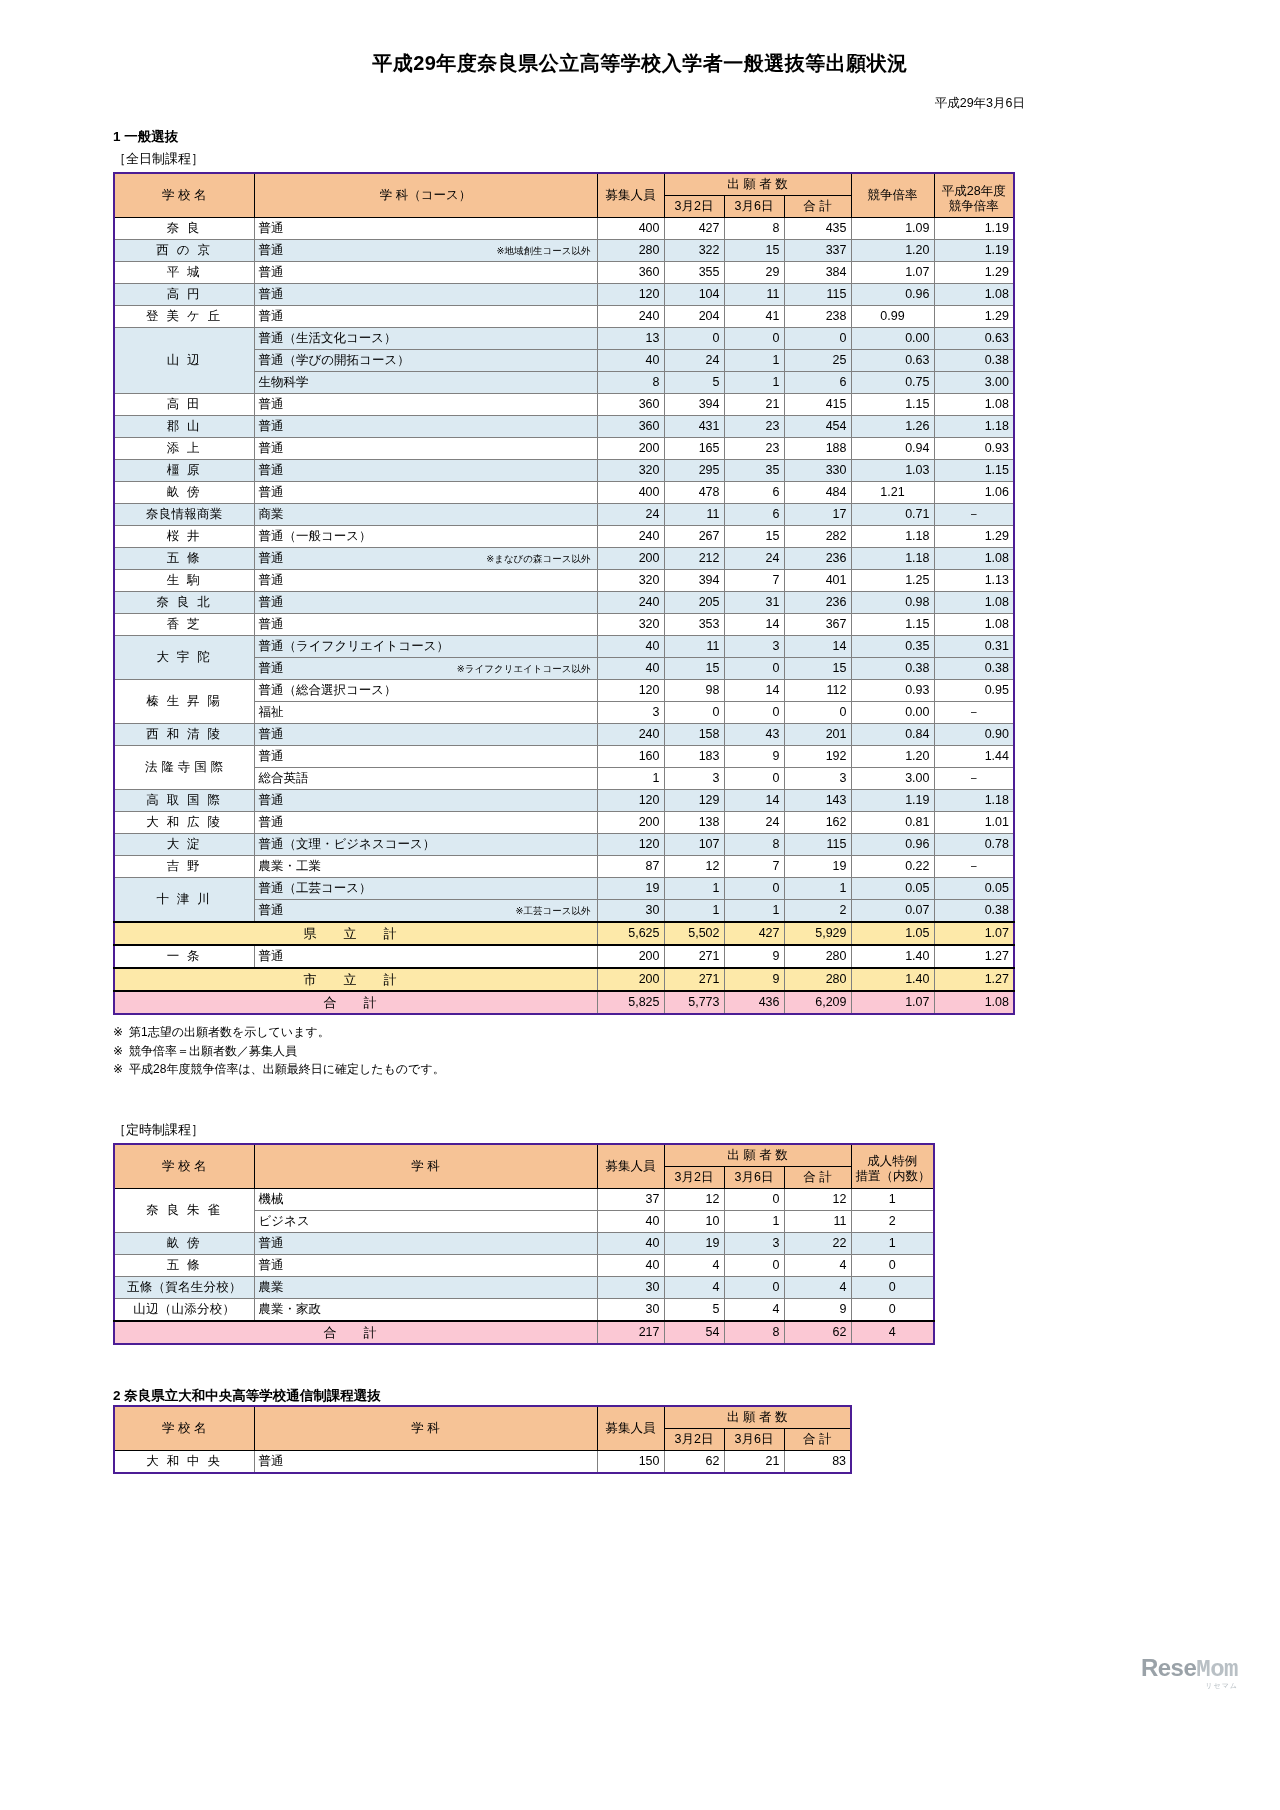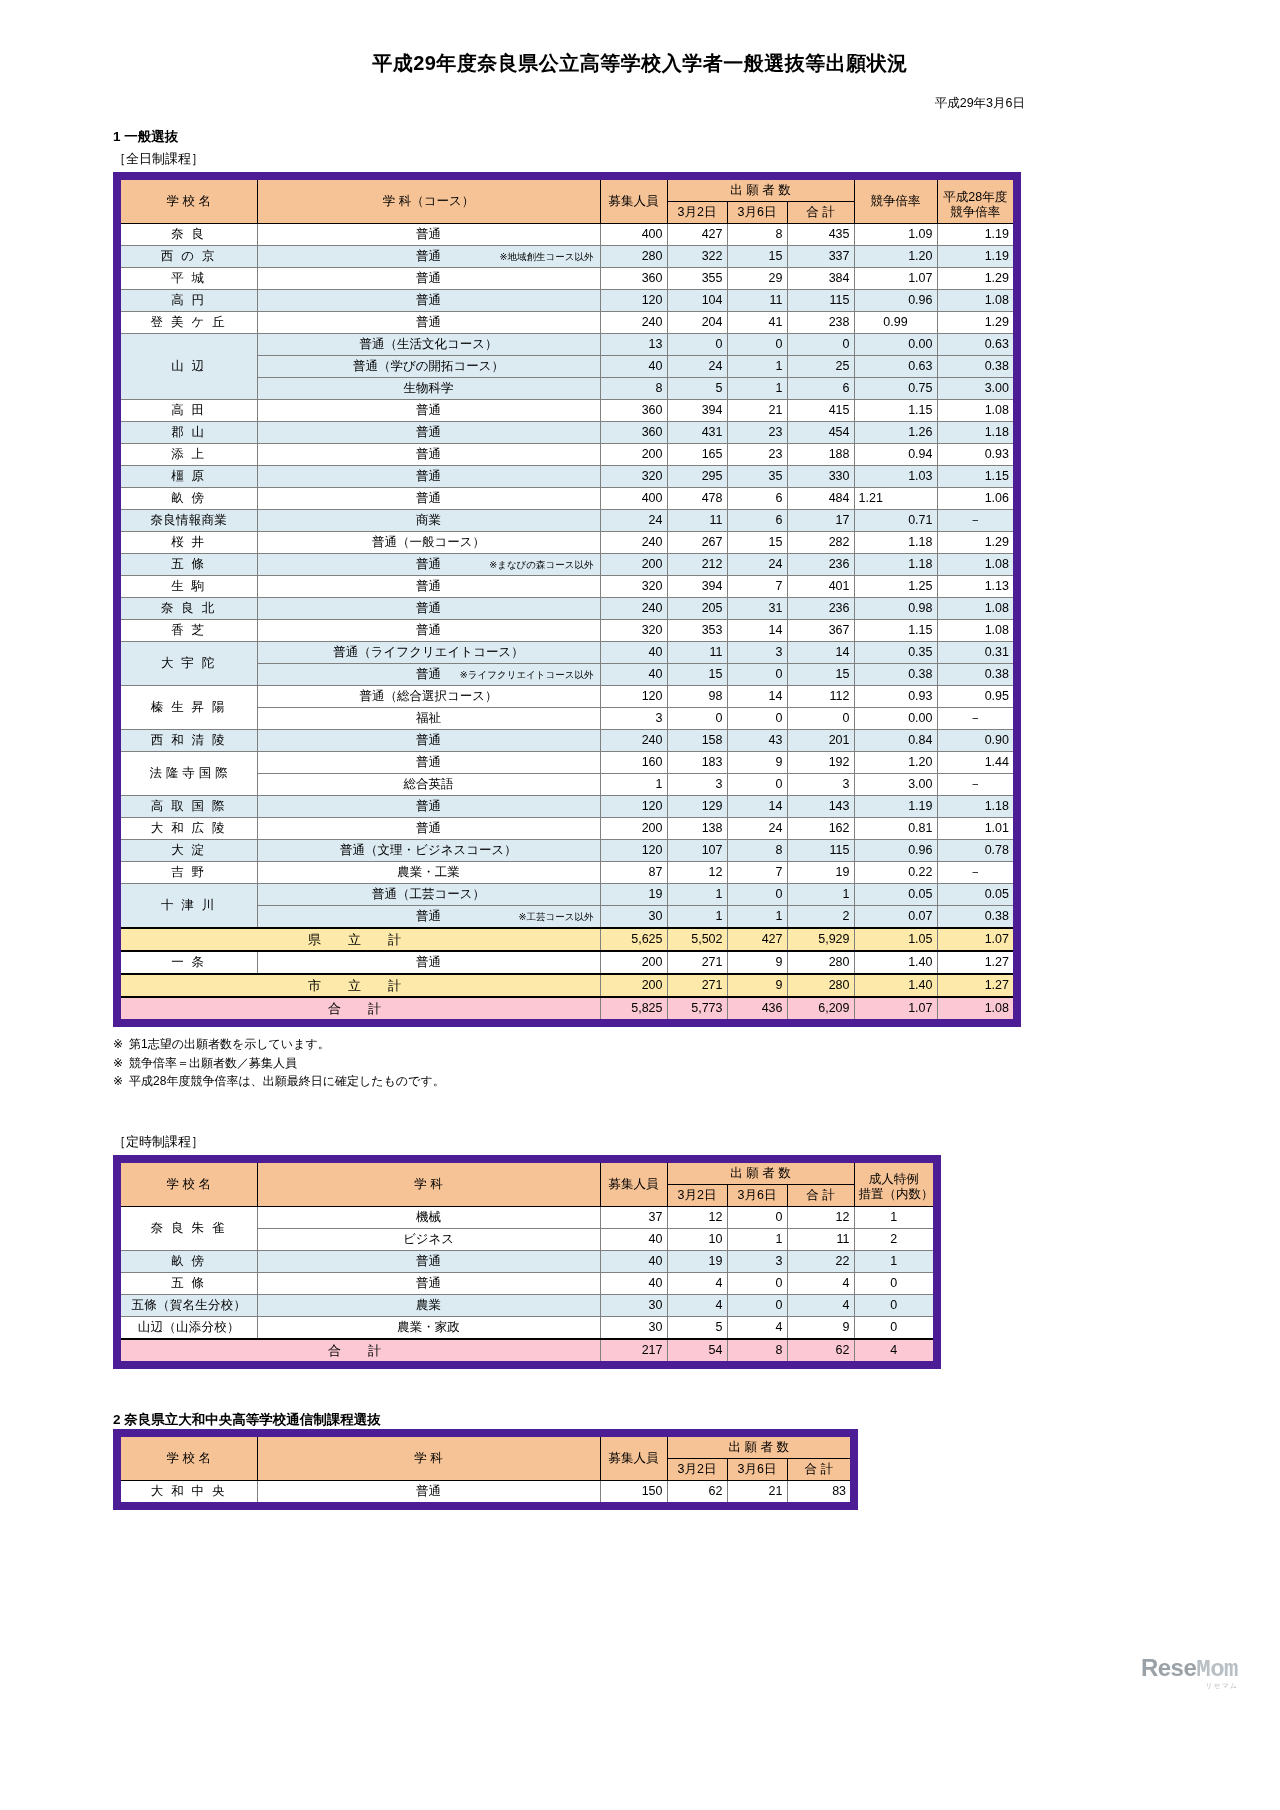--- a/index.html
+++ b/index.html
@@ -48,37 +48,37 @@
   table.grid td,table.grid th{
     border:1px solid #808080;
     padding:0 4px;
     height:21px;
     line-height:21px;
     font-weight:normal;
     box-sizing:border-box;
     overflow:hidden;
     white-space:nowrap;
   }
-  table.grid{border:8px solid #4c1d95;}
+  table.grid{border:2px solid #4c1d95;}
   .hdr{
     background:#f6c396;
     text-align:center;
     font-size:12.5px;
     border-color:#000 !important;
   }
   .hdr-tall{height:42px;line-height:42px;}
   .bt2{border-top:2px solid #000 !important;}
 
   .sch{
     text-align:center;
     letter-spacing:0.18em;
     font-size:12.5px;
   }
   .sch-wide{letter-spacing:0.02em;}
-  .dept{text-align:center;position:relative;font-size:12.5px;padding-left:8px;}
+  .dept{text-align:left;position:relative;font-size:12.5px;padding-left:8px;}
   .dept .note{
     position:absolute;
     right:6px;
     top:0;
     font-size:9.5px;
     letter-spacing:0;
   }
   .num{text-align:right;padding-right:8px;font-size:12.5px;}
   .zebra{background:#dceaf2;}
   .white{background:#ffffff;}
@@ -283,21 +283,21 @@
           <td class="num zebra" style="text-align: right;">1.03</td>
           <td class="num zebra" style="text-align: right;">1.15</td>
         </tr>
         <tr>
           <td class="sch white">畝  傍</td>
           <td class="dept white">普通</td>
           <td class="num white">400</td>
           <td class="num white">478</td>
           <td class="num white">6</td>
           <td class="num white">484</td>
-          <td class="num white" style="text-align: left; margin-top: 47px;">1.21</td>
+          <td class="num white" style="text-align: center; margin-top: 47px;">1.21</td>
           <td class="num white" style="text-align: right;">1.06</td>
         </tr>
         <tr>
           <td class="sch zebra sch-wide">奈良情報商業</td>
           <td class="dept zebra">商業</td>
           <td class="num zebra">24</td>
           <td class="num zebra">11</td>
           <td class="num zebra">6</td>
           <td class="num zebra">17</td>
           <td class="num zebra" style="text-align: right;">0.71</td>

